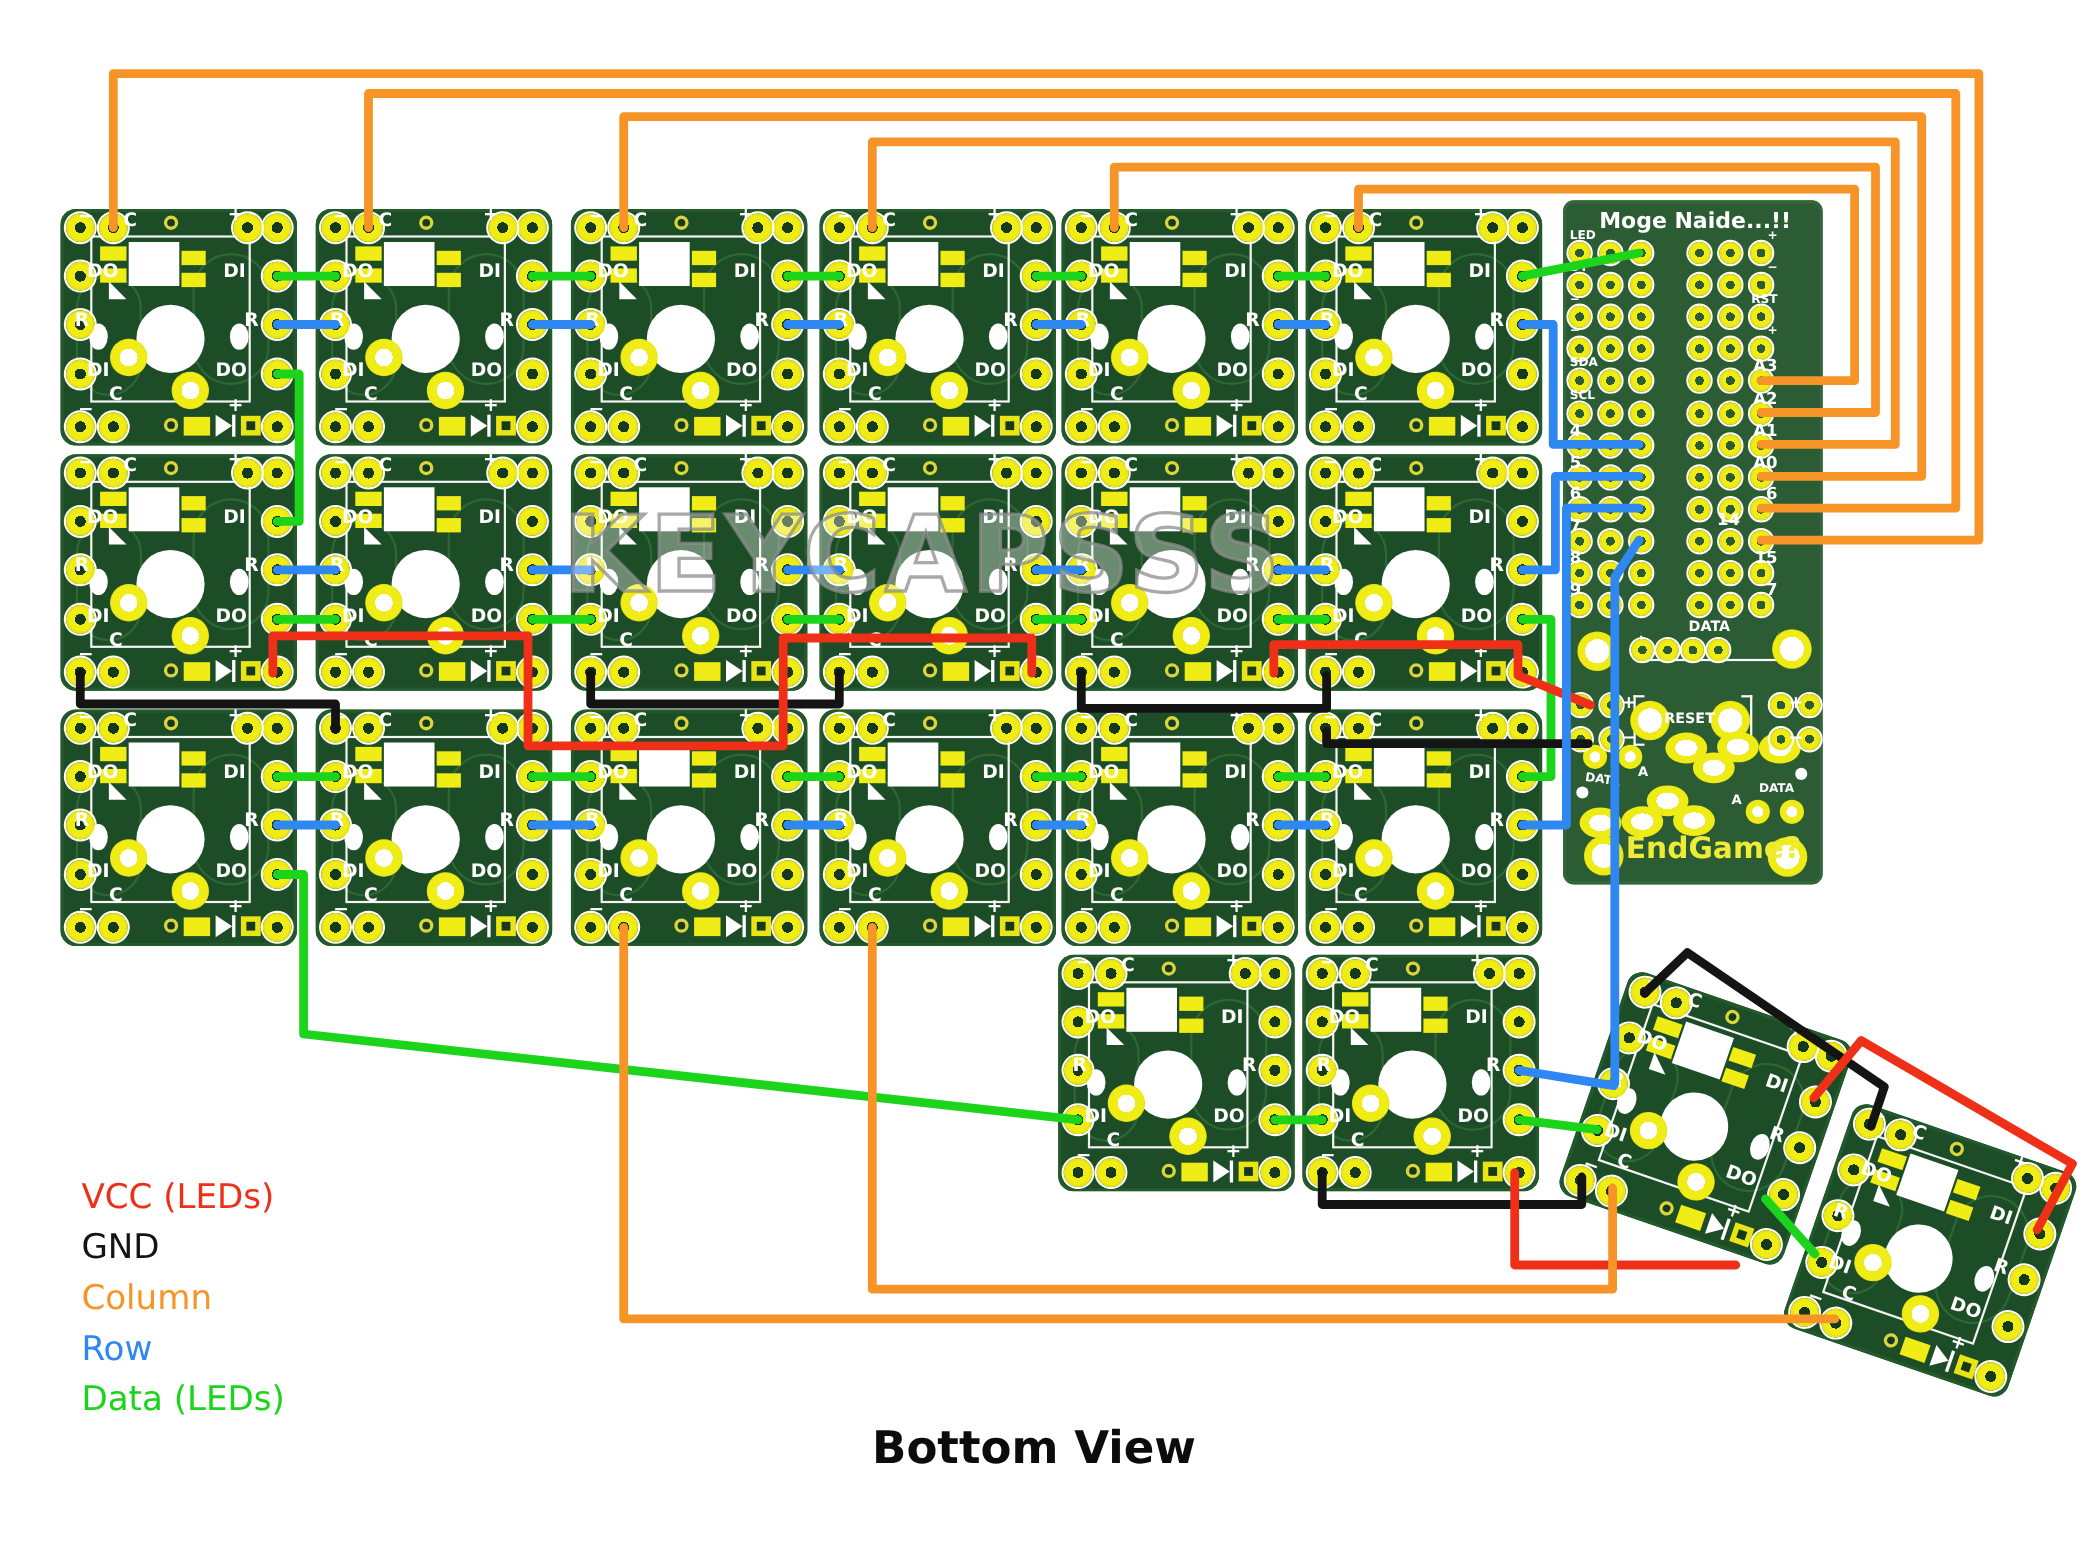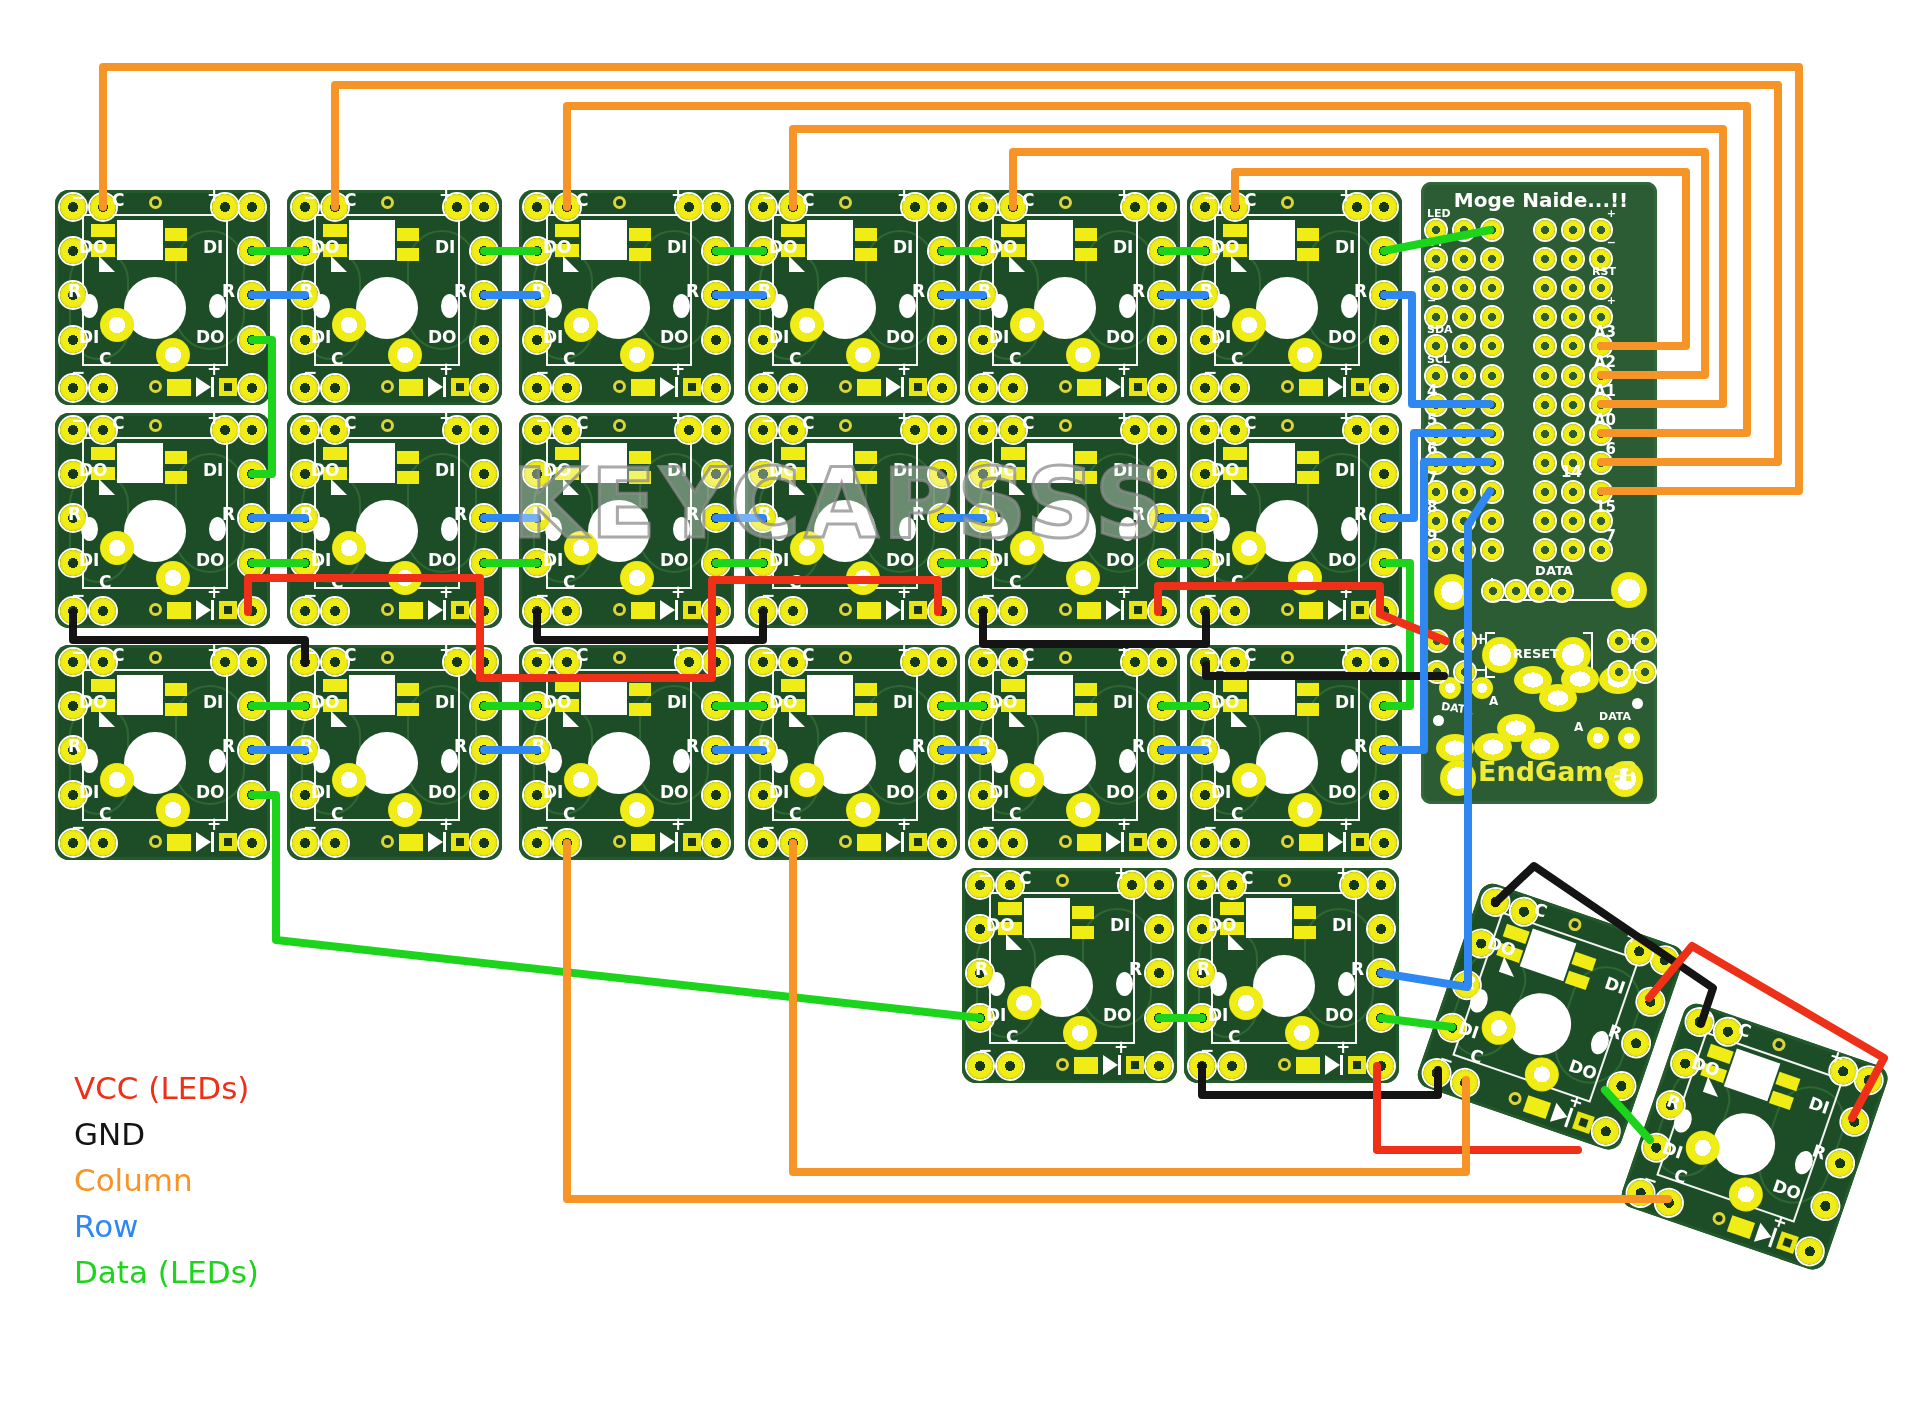--- a/index.html
+++ b/index.html
@@ -1312,13 +1312,14 @@
     </svg>
 
   <div id="legend">
       <span style="color: rgb(238, 48, 24);">VCC (LEDs)</span>
       <span style="color: rgb(20, 20, 20);">GND</span>
       <span style="color: rgb(247, 148, 40);">Column</span>
       <span style="color: rgb(47, 135, 242);">Row</span>
       <span style="color: rgb(27, 212, 27);">Data (LEDs)</span>
     </div>
   <div id="watermark">KEYCAPSSS</div>
+  <div id="title">Bottom View</div>
 </div>
 
 </body></html>

